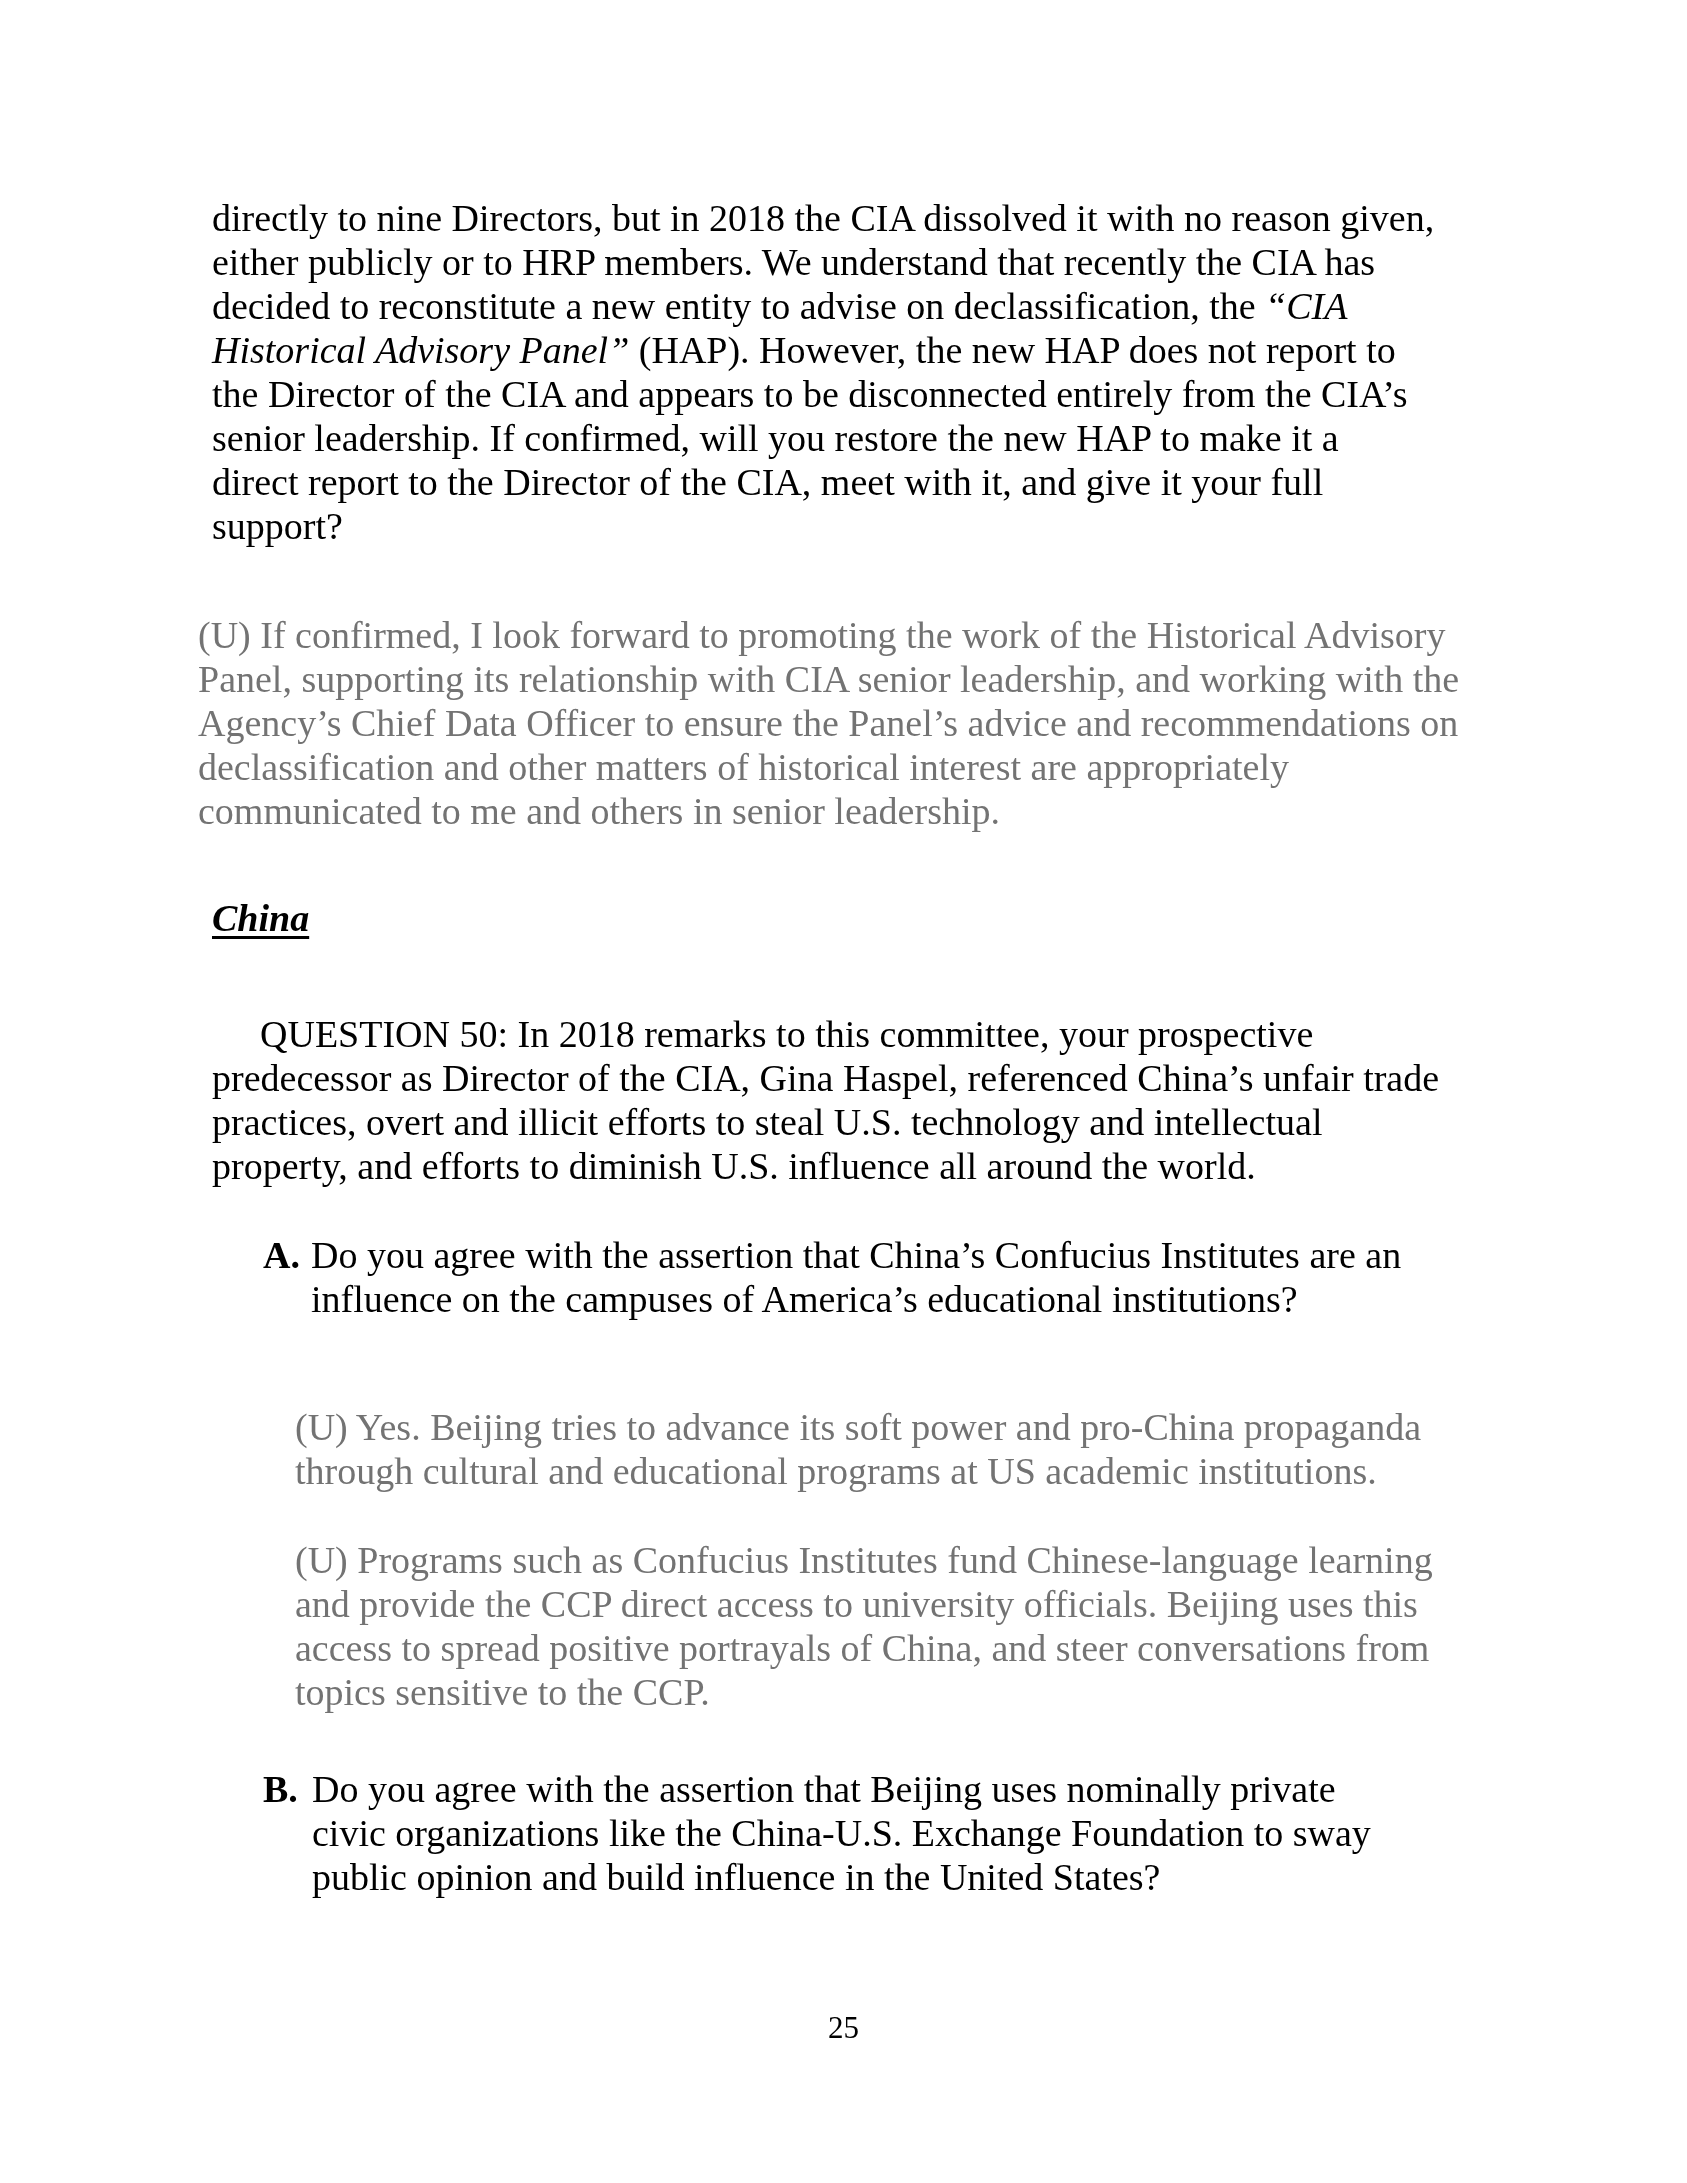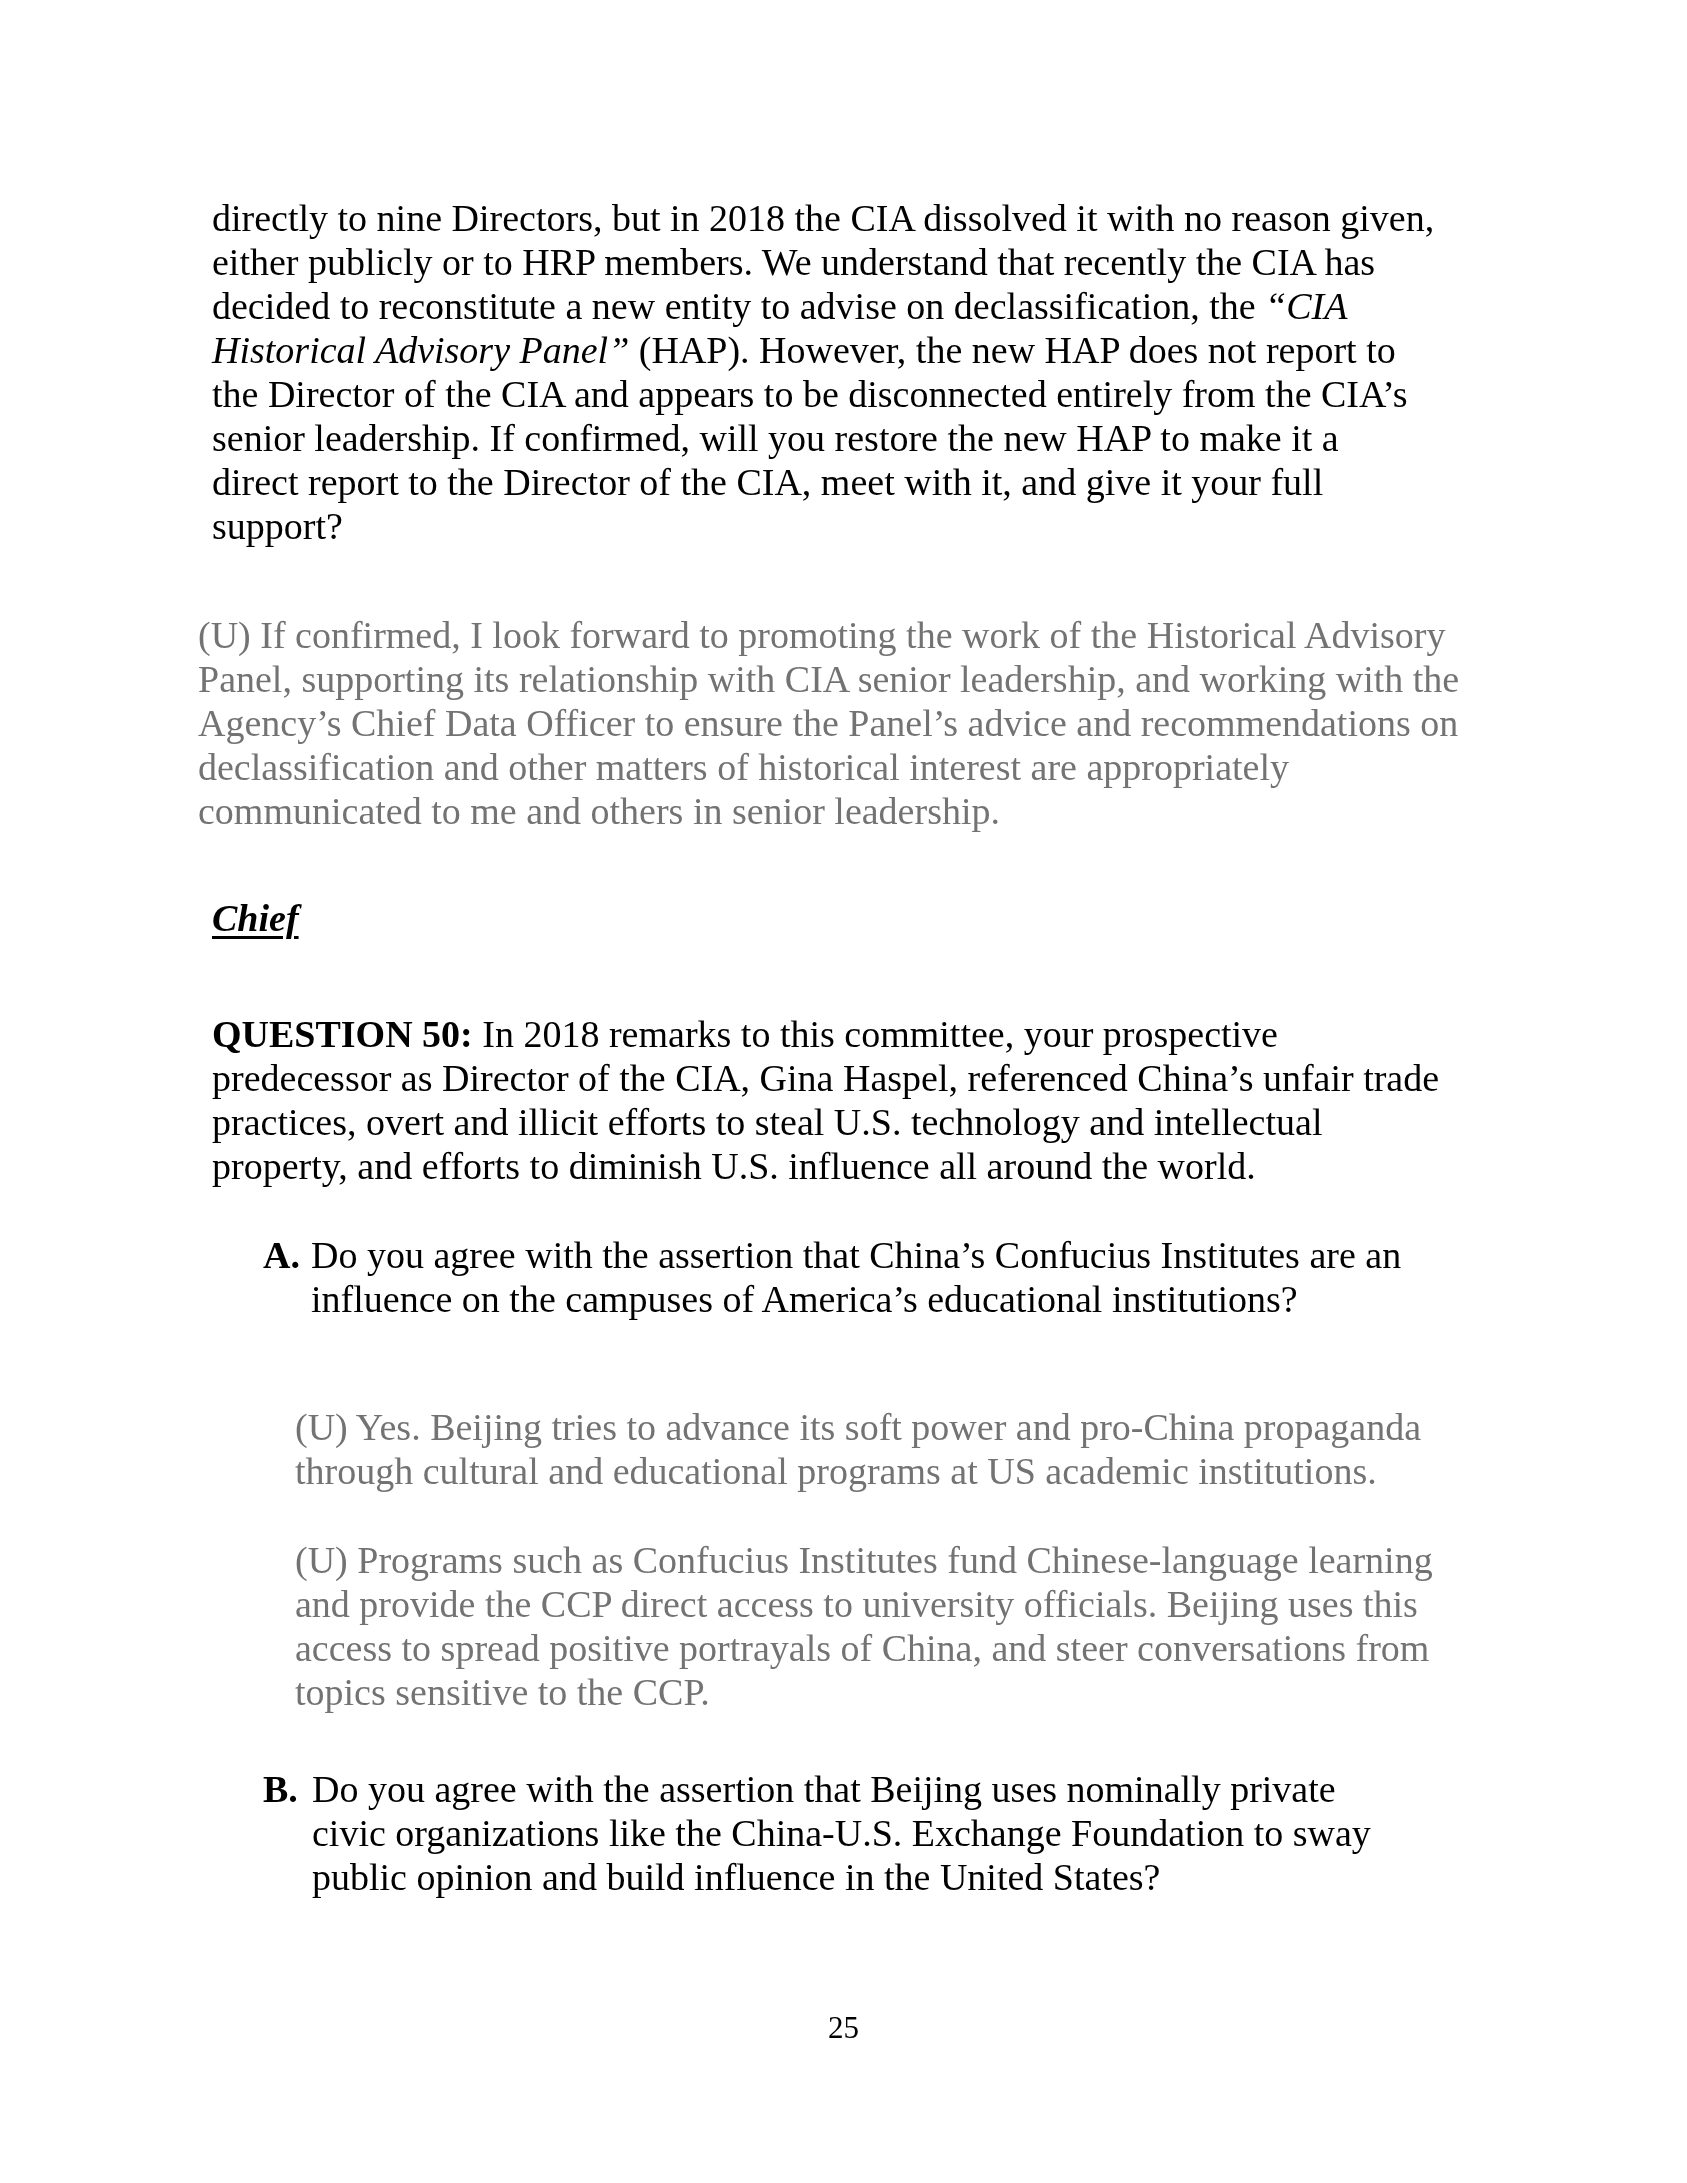--- a/index.html
+++ b/index.html
@@ -3,21 +3,21 @@
   <meta charset="utf-8">
   <style>
     html, body { margin: 0; padding: 0; background: #ffffff; }
     body { width: 1687px; height: 2183px; position: relative; overflow: hidden;
            font-family: "Liberation Serif", "DejaVu Serif", serif; color: #000000; }
     .block { position: absolute; font-size: 38px; line-height: 44px; white-space: nowrap; }
     .line { display: block; }
     .blue { color: #737373; }
     .heading { font-weight: bold; font-style: italic; text-decoration: underline;
                text-decoration-thickness: 3.3px; text-underline-offset: 5.3px; }
-    .qlabel { font-weight: bold; }
+    .qlabel { font-weight: normal; margin-left: 48px; }
     .sublabel { position: absolute; font-weight: bold; }
     .subtext { position: absolute; }
     .page-number { position: absolute; left: 0; width: 1687px; text-align: center;
                    top: 2011px; font-size: 31px; line-height: 33px; }
     em { font-style: italic; text-align: center; }
   </style>
 </head>
 <body>
 
 <div class="block" style="left:212px; top:196px;">
@@ -33,21 +33,21 @@
 
 <div class="block blue" style="left:198px; top:613px;">
   <span class="line">(U)  If confirmed, I look forward to promoting the work of the Historical Advisory</span>
   <span class="line">Panel, supporting its relationship with CIA senior leadership, and working with the</span>
   <span class="line">Agency’s Chief Data Officer to ensure the Panel’s advice and recommendations on</span>
   <span class="line">declassification and other matters of historical interest are appropriately</span>
   <span class="line">communicated to me and others in senior leadership.</span>
 </div>
 
 <div class="block" style="left:212px; top:896px;">
-  <span class="heading">Chief</span>
+  <span class="heading">China</span>
 </div>
 
 <div class="block" style="left:212px; top:1012px;">
   <span class="line"><span class="qlabel">QUESTION 50:</span><span> In 2018 remarks to this committee, your prospective</span></span>
   <span class="line">predecessor as Director of the CIA, Gina Haspel, referenced China’s unfair trade</span>
   <span class="line">practices, overt and illicit efforts to steal U.S. technology and intellectual</span>
   <span class="line">property, and efforts to diminish U.S. influence all around the world.</span>
 </div>
 
 <div class="block" style="left:263px; top:1233px; width:1191px;">

